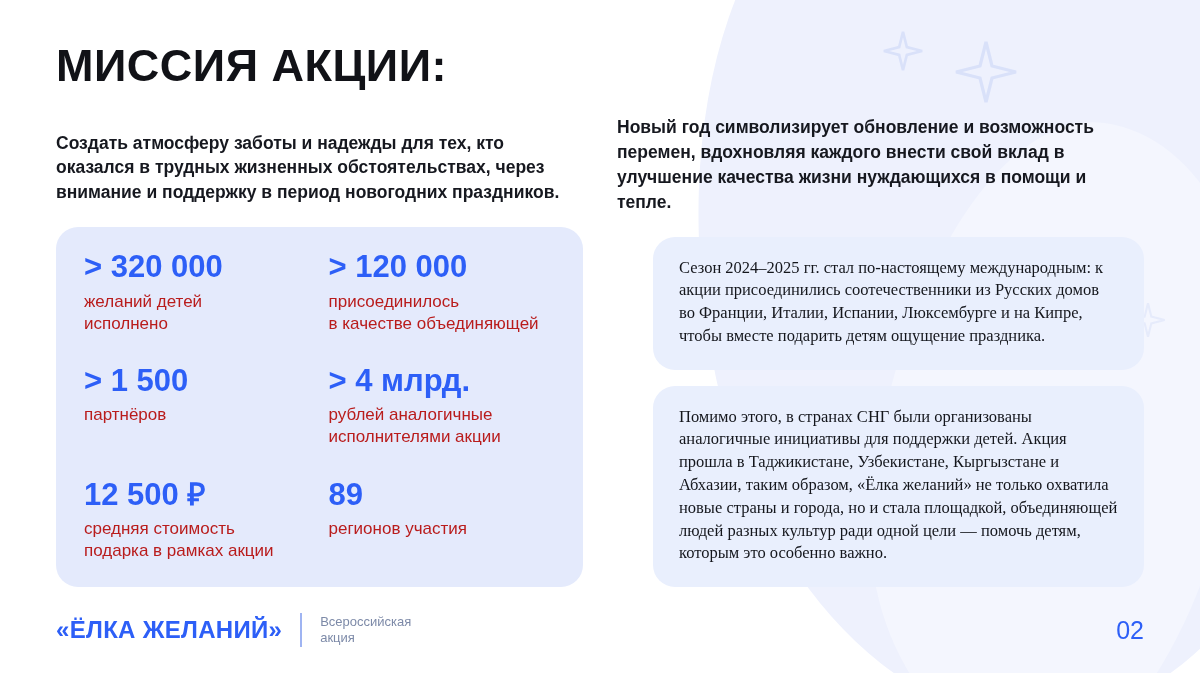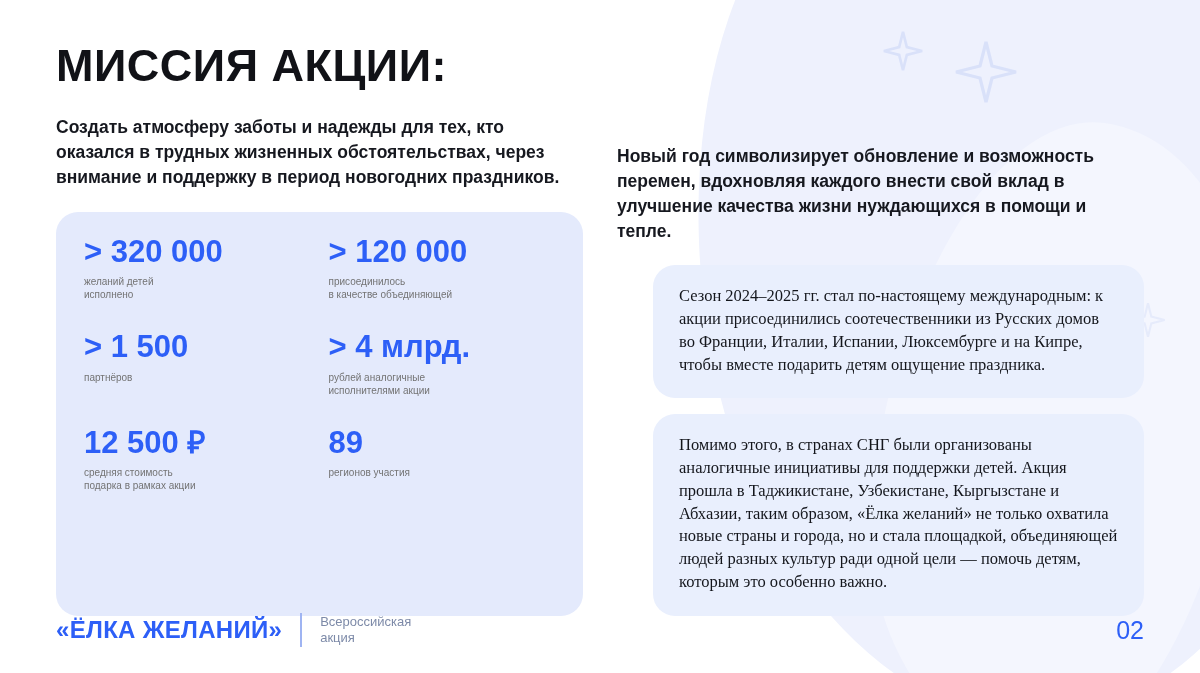--- a/index.html
+++ b/index.html
@@ -61,40 +61,40 @@
     line-height: 1.42;
     font-weight: 700;
     color: #16181f;
     margin-bottom: 22px;
   }
 
   .stats-card {
     background: #e4eafc;
     border-radius: 22px;
     padding: 24px 28px 30px 28px;
-    height: 404px;
+    height: 360px;
   }
   .stats-grid {
     display: grid;
     grid-template-columns: 1fr 1fr;
     row-gap: 30px;
     column-gap: 18px;
   }
   .stat-num {
     font-size: 31px;
     font-weight: 800;
     color: #2d5ff7;
     line-height: 1.05;
     margin-bottom: 7px;
     white-space: nowrap;
   }
   .stat-label {
-    font-size: 10px;
+    font-size: 17px;
     line-height: 1.3;
-    color: #737373;
+    color: #b91c1c;
     white-space: pre-line;
   }
 
   .note {
     background: #e9effd;
     border-radius: 22px;
     padding: 20px 26px 22px 26px;
     font-family: "Liberation Serif", serif;
     font-size: 16.5px;
     line-height: 1.38;

